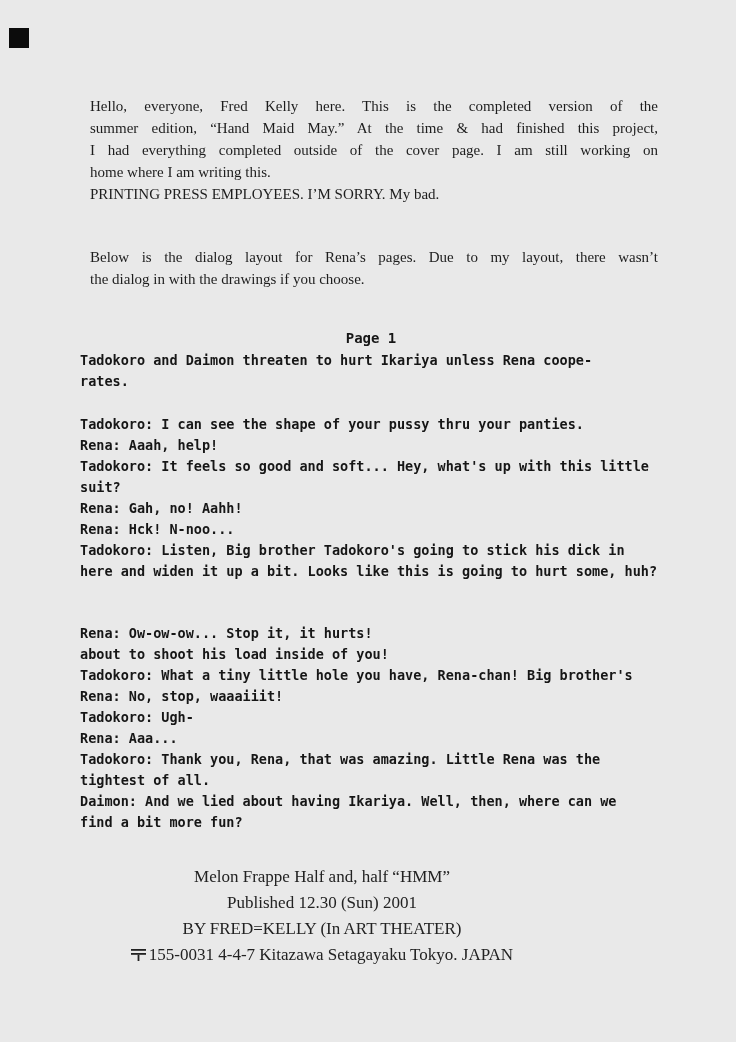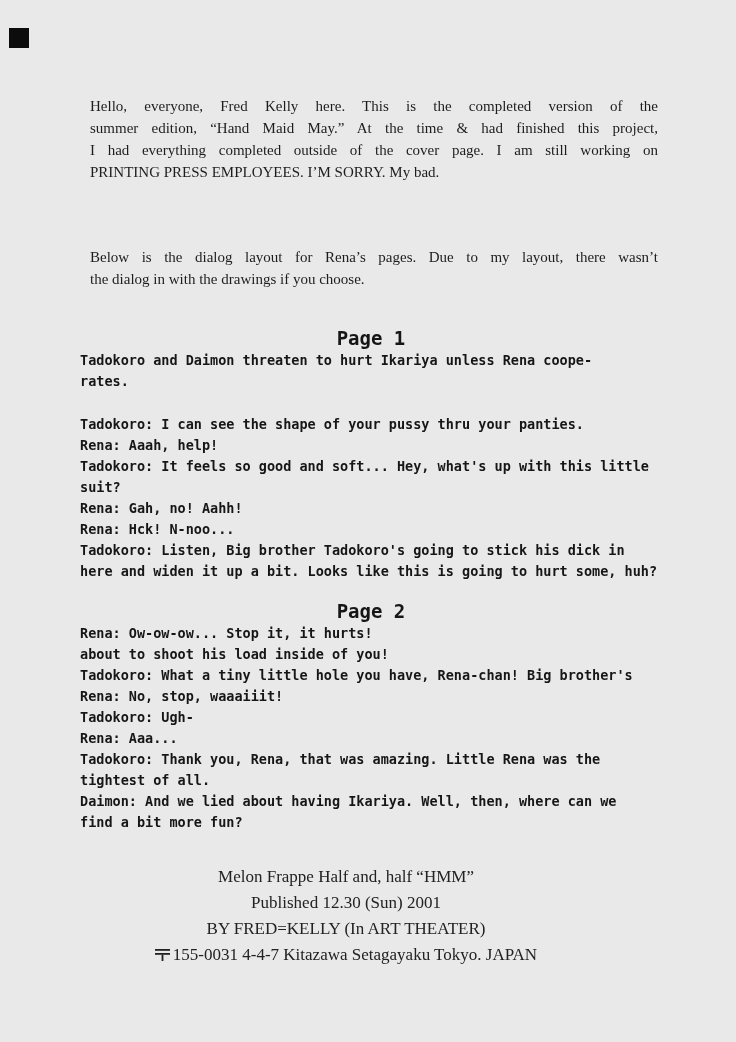--- a/index.html
+++ b/index.html
@@ -31,47 +31,47 @@
     position: absolute; left: 80px; width: 582px;
     font-family: "DejaVu Sans Mono", monospace;
     font-size: 13.5px; line-height: 21px;
     font-weight: 600;
     color: #161616;
   }
   .mono-block .line { height: 21px; overflow: hidden; white-space: nowrap; }
   .mono-heading {
     position: absolute; left: 80px; width: 582px; height: 21px;
     font-family: "DejaVu Sans Mono", monospace;
-    font-size: 19px; line-height: 21px;
+    font-size: 14px; line-height: 21px;
     font-weight: 600;
     color: #161616;
     text-align: center; overflow: hidden;
   }
   .footer-block {
     position: absolute; left: 0; width: 644px;
     font-family: "Liberation Serif", serif;
     font-size: 17px; line-height: 26px;
     color: #222222;
     text-align: center;
-    padding-left: 24px;
   }
   .footer-block .line { height: 26px; overflow: hidden; }
   .postal-icon { display: inline-block; vertical-align: -1px; margin-right: 3px; }
 </style>
 </head>
 <body>
 
 <div id="page">
 
   <div class="corner-mark"></div>
 
   <div class="serif-block" style="top:95px;">
     <div class="line just">Hello, everyone, Fred Kelly here. This is the completed version of the</div>
     <div class="line just">summer edition, “Hand Maid May.” At the time &amp; had finished this project,</div>
     <div class="line just">I had everything completed outside of the cover page. I am still working on</div>
+    <div class="line">home where I am writing this.</div>
     <div class="line">PRINTING PRESS EMPLOYEES. I’M SORRY. My bad.</div>
   </div>
 
   <div class="serif-block" style="top:246px;">
     <div class="line just">Below is the dialog layout for Rena’s pages. Due to my layout, there wasn’t</div>
     <div class="line">the dialog in with the drawings if you choose.</div>
   </div>
 
   <div class="mono-heading" style="top:328px;">Page 1</div>
 
@@ -84,21 +84,20 @@
     <div class="line">Tadokoro: I can see the shape of your pussy thru your panties.</div>
     <div class="line">Rena: Aaah, help!</div>
     <div class="line">Tadokoro: It feels so good and soft... Hey, what's up with this little</div>
     <div class="line">suit?</div>
     <div class="line">Rena: Gah, no! Aahh!</div>
     <div class="line">Rena: Hck! N-noo...</div>
     <div class="line">Tadokoro: Listen, Big brother Tadokoro's going to stick his dick in</div>
     <div class="line">here and widen it up a bit. Looks like this is going to hurt some, huh?</div>
   </div>
 
-  <div class="mono-heading" style="top:601px;">Page 2</div>
 
   <div class="mono-block" style="top:623px;">
     <div class="line">Rena: Ow-ow-ow... Stop it, it hurts!</div>
     <div class="line">about to shoot his load inside of you!</div>
     <div class="line">Tadokoro: What a tiny little hole you have, Rena-chan! Big brother's</div>
     <div class="line">Rena: No, stop, waaaiiit!</div>
     <div class="line">Tadokoro: Ugh-</div>
     <div class="line">Rena: Aaa...</div>
     <div class="line">Tadokoro: Thank you, Rena, that was amazing. Little Rena was the</div>
     <div class="line">tightest of all.</div>

